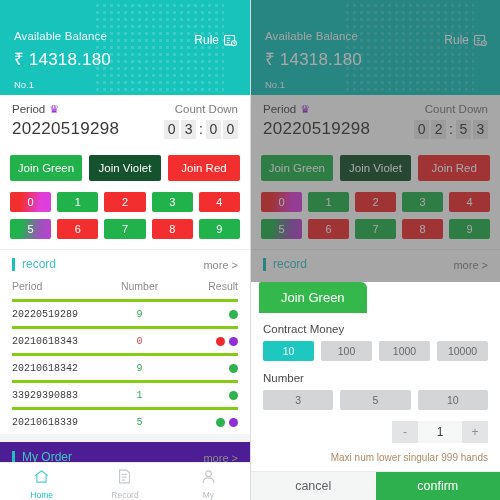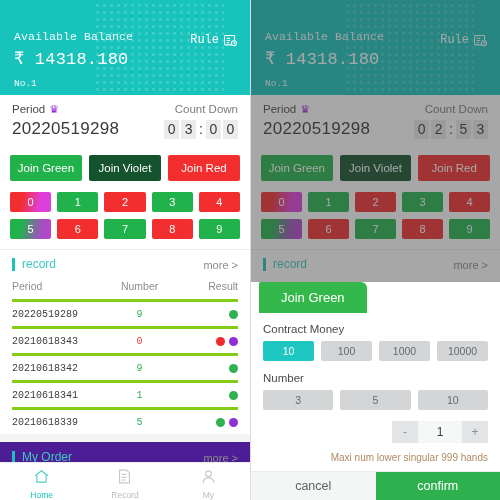--- a/index.html
+++ b/index.html
@@ -21,21 +21,20 @@
   .panel.right { border-left: 1px solid #d9dcdf; }
 
   
   .header {
     position: relative;
     height: 95px;
     background: #17c3bb;
     color: #ffffff;
     padding: 30px 14px 0 14px;
     overflow: hidden;
-    font-family: Liberation Mono, monospace;
   }
   .header .dots {
     position: absolute; right: 26px; top: 2px;
     width: 130px; height: 95px;
     background-image: radial-gradient(rgba(255,255,255,.16) 1.4px, transparent 1.5px);
     background-size: 7px 7px;
     pointer-events: none;
   }
   .bal-label { font-size: 11.5px; letter-spacing: .1px; opacity: .95; }
   .bal-amount { font-size: 17px; font-weight: 400; margin-top: 5px; letter-spacing: .2px; }
@@ -296,21 +295,21 @@
         </div>
       </div>
       <div class="trow">
         <div class="td-period">20210618342</div>
         <div class="td-num num-g">9</div>
         <div class="td-res">
           <span class="dot d-green"></span>
         </div>
       </div>
       <div class="trow">
-        <div class="td-period">20210618341</div>
+        <div class="td-period">33929390883</div>
         <div class="td-num num-g">1</div>
         <div class="td-res">
           <span class="dot d-green"></span>
         </div>
       </div>
       <div class="trow">
         <div class="td-period">20210618339</div>
         <div class="td-num num-g">5</div>
         <div class="td-res">
           <span class="dot d-green"></span>

